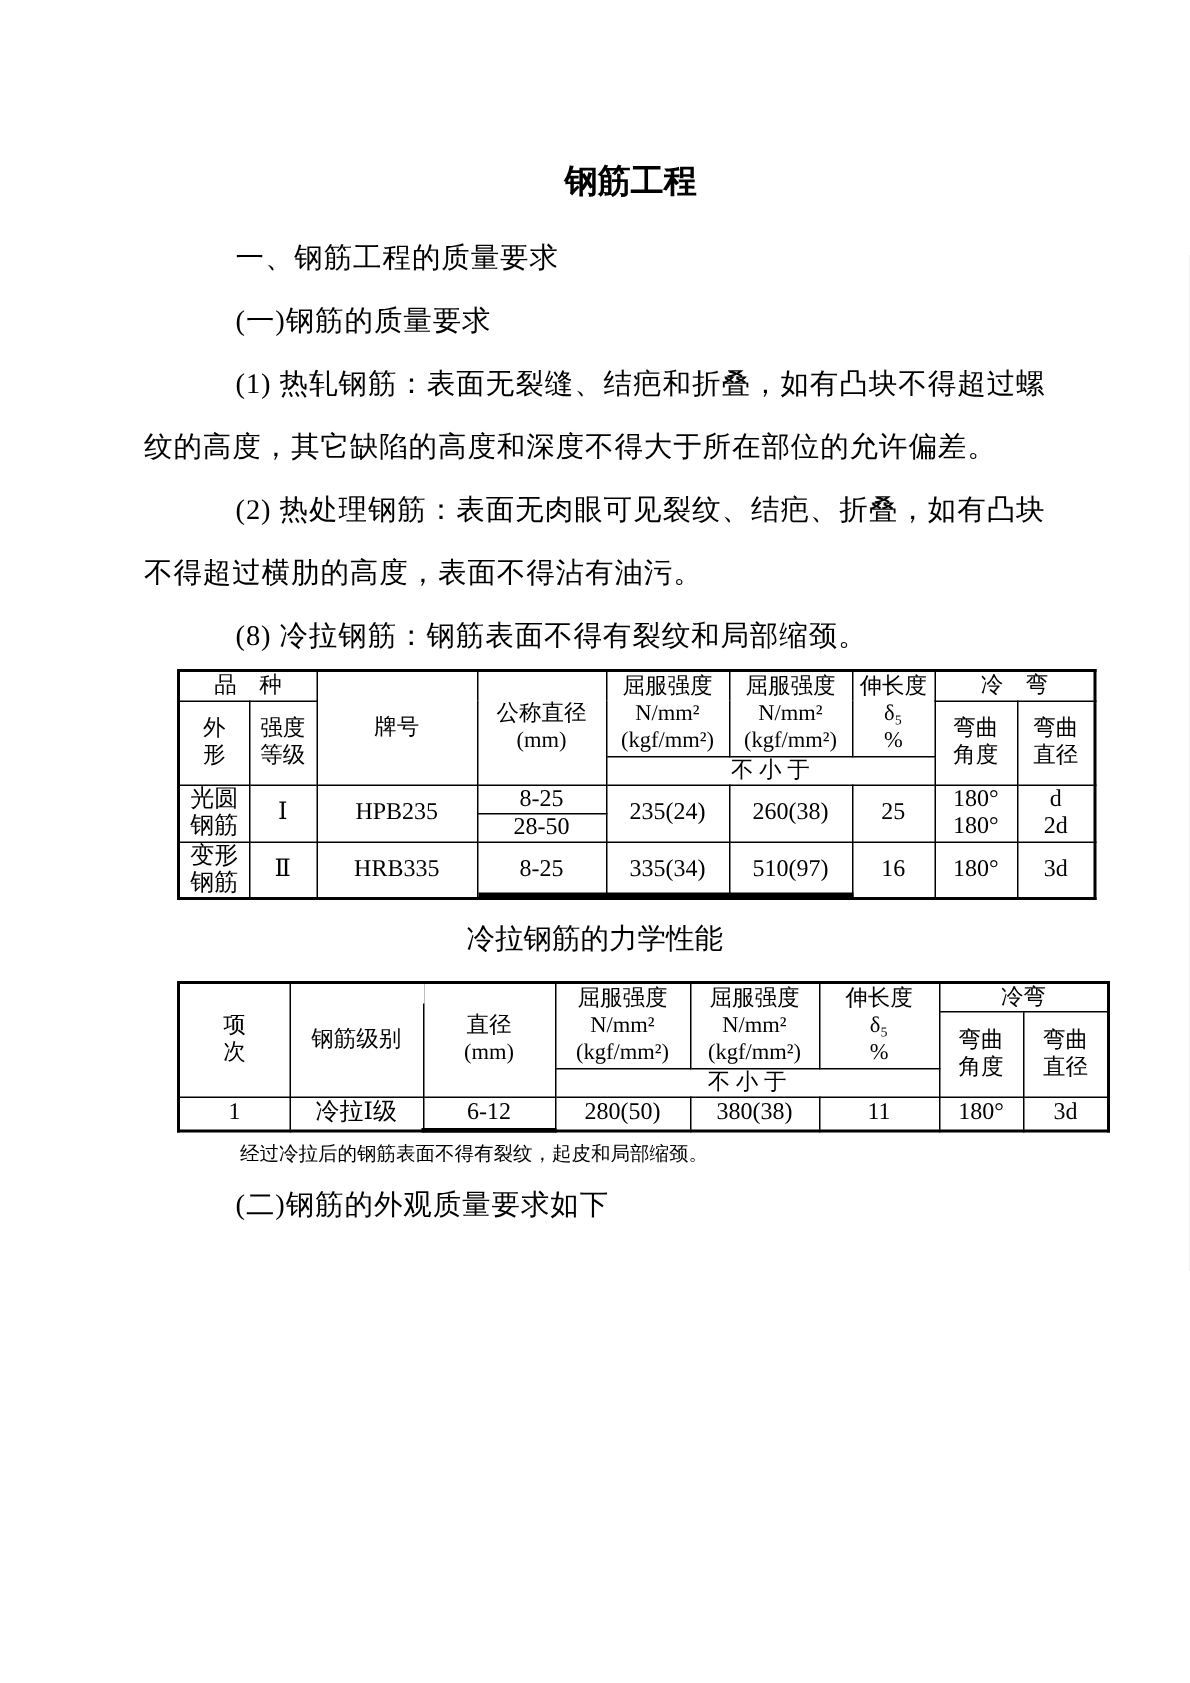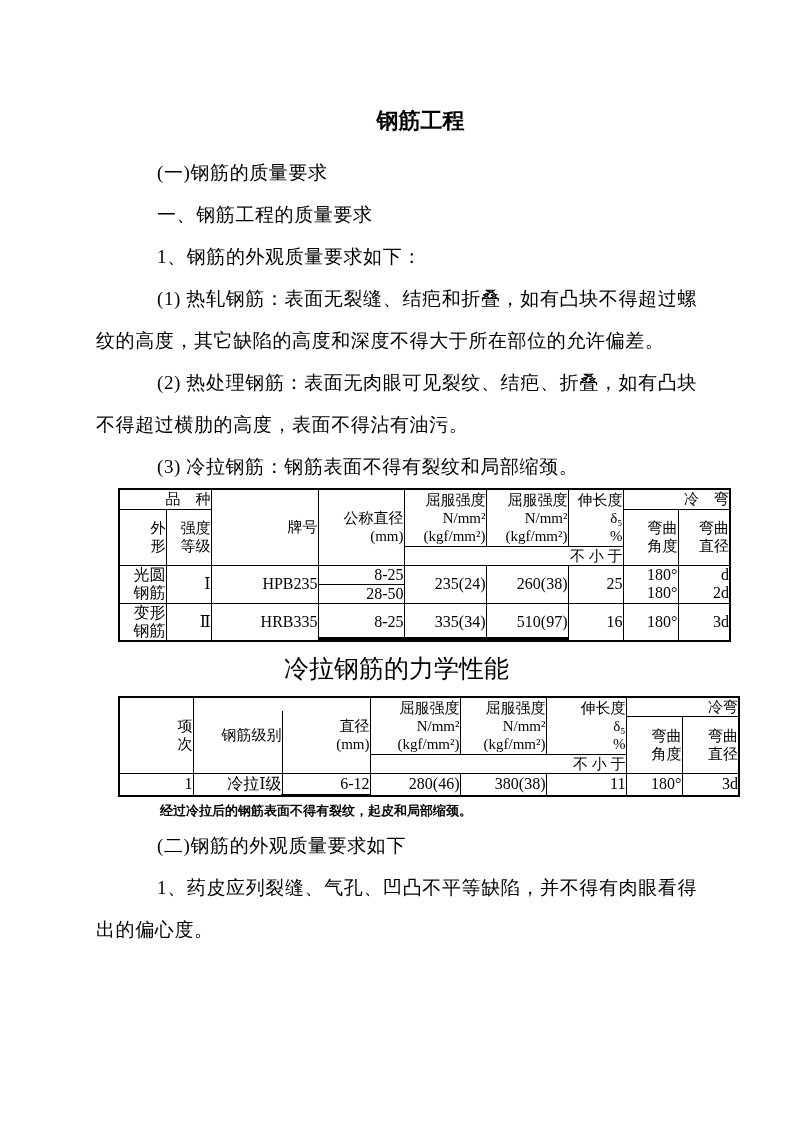--- a/index.html
+++ b/index.html
@@ -21,52 +21,50 @@
   }
   p.body.extra-indent{text-indent:102px;}
   .tbl-wrap{position:relative;margin-left:22px;}
   table.t{
     border-collapse:collapse;table-layout:fixed;
     font-size:15px;line-height:18px;text-align:center;
   }
   table.t td{
     border:1px solid #000;padding:0;vertical-align:middle;
     overflow:hidden;
-    text-align:right;
   }
   table.t{border:2px solid #000;}
   table.t td.data{font-size:16px;}
   .t1{width:611px;}
   .t2{width:620px;}
   .artifact{position:absolute;background:#000;height:3px;}
   .gapmask{position:absolute;background:#ffffff;}
   .mid-caption{
-    margin:16px 0 0 0;text-align:center;font-size:25px;line-height:22px;
+    margin:16px 0 0 0;text-align:center;font-size:19px;line-height:22px;
   }
   .t2-wrap{margin-top:16px;}
   .tbl-note{
-    margin:6px 0 0 64px;font-size:13px;line-height:16px;font-weight:bold;
+    margin:6px 0 0 64px;font-size:13px;line-height:16px;
   }
   .after{margin-top:6px;}
 </style>
 </head>
 <body>
 
 <div class="page">
 
   <div class="doc-title">钢筋工程</div>
 
   <div class="content">
 
+    <p class="body">一、钢筋工程的质量要求</p>
     <p class="body">(一)钢筋的质量要求</p>
-    <p class="body">一、钢筋工程的质量要求</p>
-    <p class="body">1、钢筋的外观质量要求如下：</p>
     <p class="body">(1) 热轧钢筋：表面无裂缝、结疤和折叠，如有凸块不得超过螺纹的高度，其它缺陷的高度和深度不得大于所在部位的允许偏差。</p>
     <p class="body">(2) 热处理钢筋：表面无肉眼可见裂纹、结疤、折叠，如有凸块不得超过横肋的高度，表面不得沾有油污。</p>
-    <p class="body">(3) 冷拉钢筋：钢筋表面不得有裂纹和局部缩颈。</p>
+    <p class="body">(8) 冷拉钢筋：钢筋表面不得有裂纹和局部缩颈。</p>
 
     <div class="tbl-wrap">
       <table class="t t1">
         <colgroup>
           <col style="width:47px">
             <col style="width:45px">
             <col style="width:107px">
           <col style="width:86px">
             <col style="width:82px">
             <col style="width:82px">
@@ -211,33 +209,32 @@
             <div>直径</div>
           </td>
         </tr>
         <tr style="height:18px">
           <td colspan="3">不 小 于</td>
         </tr>
         <tr style="height:23px">
           <td class="data">1</td>
           <td class="data">冷拉Ⅰ级</td>
           <td class="data">6-12</td>
-          <td class="data">280(46)</td>
+          <td class="data">280(50)</td>
           <td class="data">380(38)</td>
           <td class="data">11</td>
           <td class="data">180°</td>
           <td class="data">3d</td>
         </tr>
       </tbody>
         </table>
       <div class="gapmask" style="left:162px;top:2px;width:3px;height:13px;"></div>
       <div class="artifact" style="left:163px;top:98px;width:90px;"></div>
     </div>
 
     <div class="tbl-note">经过冷拉后的钢筋表面不得有裂纹，起皮和局部缩颈。</div>
 
     <div class="after">
       <p class="body">(二)钢筋的外观质量要求如下</p>
-      <p class="body">1、药皮应列裂缝、气孔、凹凸不平等缺陷，并不得有肉眼看得出的偏心度。</p>
     </div>
 
   </div>
 </div>
 
 </body></html>

